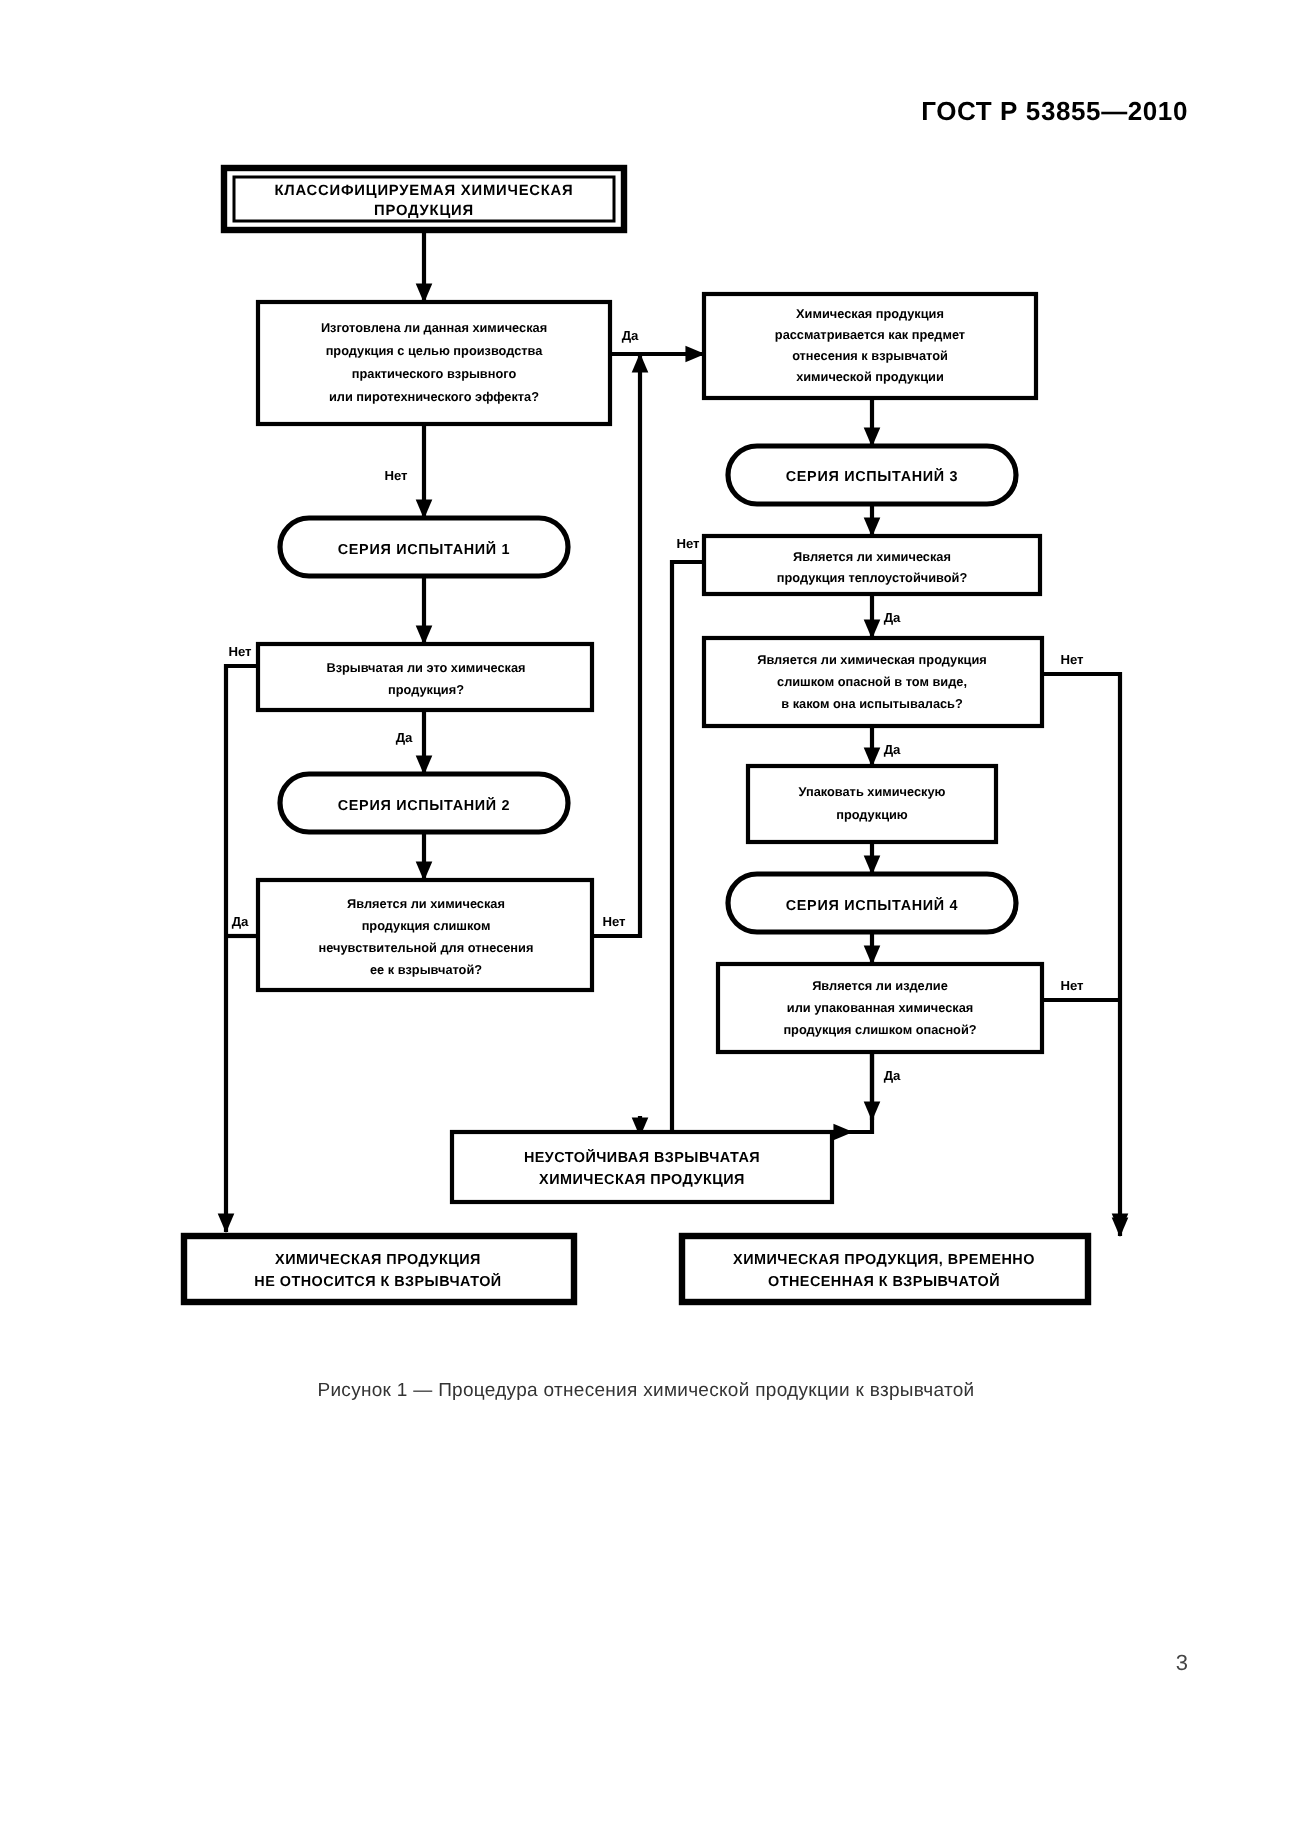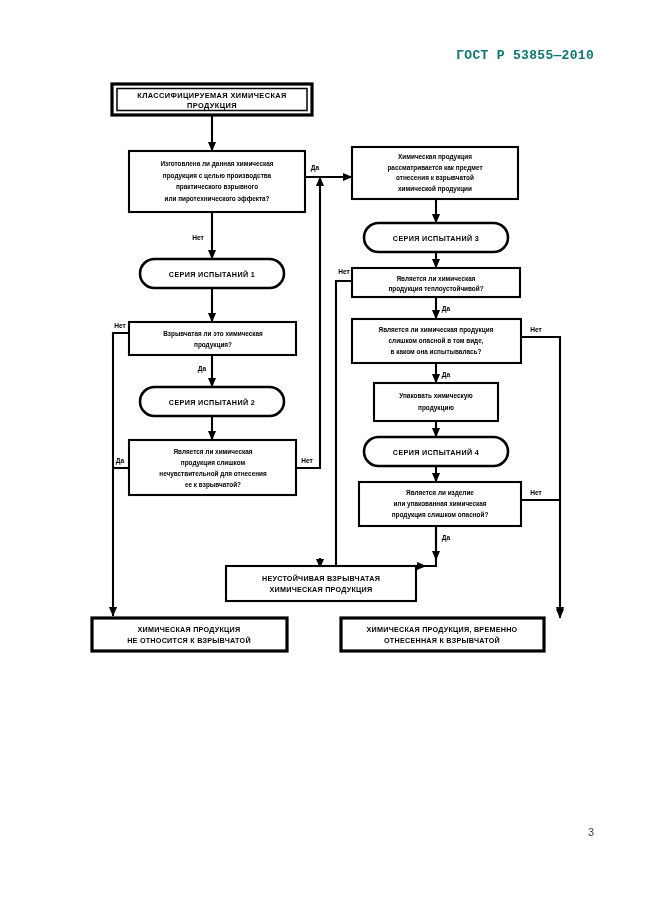--- a/index.html
+++ b/index.html
@@ -18,25 +18,25 @@
   }
   .page {
     position: absolute;
     inset: 0;
     background: #ffffff;
   }
   .doc-header {
     position: absolute;
     top: 48px;
     right: 52px;
-    font-family: Liberation Mono, monospace;
+    font-family: Liberation Sans, sans-serif;
     font-size: 13px;
     font-weight: 700;
     letter-spacing: 0.3px;
-    color: #0f766e;
+    color: #000000;
     white-space: nowrap;
   }
   .page-number {
     position: absolute;
     right: 52px;
     top: 826px;
     font-family: "Liberation Sans", sans-serif;
     font-size: 11px;
     color: #444444;
   }
@@ -298,16 +298,17 @@
         <text class="t-edge" x="446" y="540">Да</text>
         <text class="t-edge" x="120" y="328">Нет</text>
         <text class="t-edge" x="202" y="371">Да</text>
         <text class="t-edge" x="120" y="463">Да</text>
         <text class="t-edge" x="307" y="463">Нет</text>
       </g>
 
     </svg>
   </div>
 
+  <div class="figure-caption">Рисунок 1 — Процедура отнесения химической продукции к взрывчатой</div>
 
   <div class="page-number">3</div>
 
 </div>
 
 </body></html>

